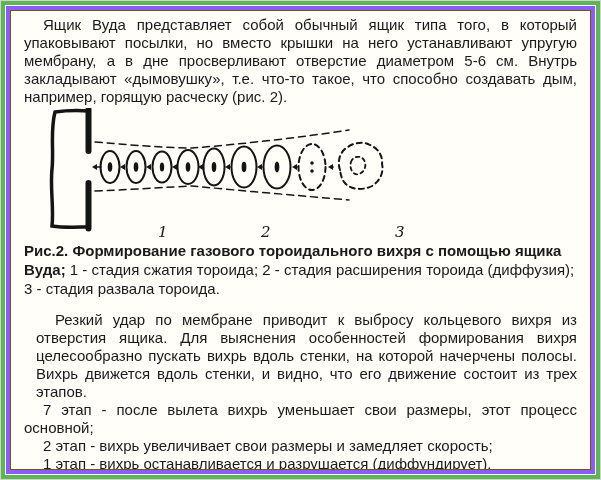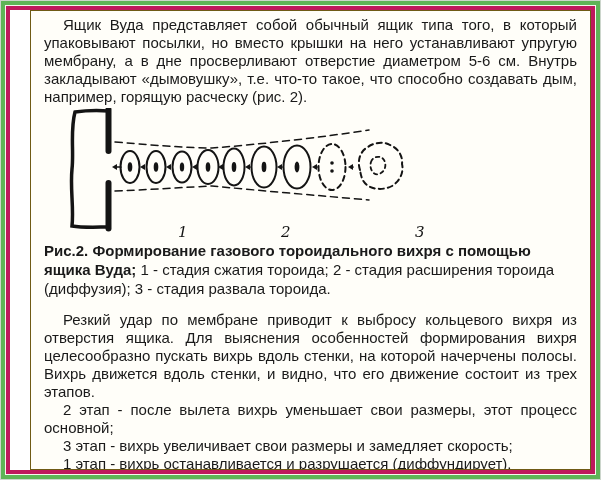--- a/index.html
+++ b/index.html
@@ -3,32 +3,32 @@
 <meta charset="utf-8">
 <style>
   html,body{margin:0;padding:0;background:#ffffff;}
   .page{
     width:601px;height:480px;box-sizing:border-box;
     border:1px solid #ccd6cc;
     font-family:"Liberation Sans", sans-serif;
   }
   .frame-green{width:100%;height:100%;box-sizing:border-box;border:4px solid #5eb457;}
   .frame-gap{width:100%;height:100%;box-sizing:border-box;border:1px solid #f7f7ef;}
-  .frame-gold{width:100%;height:100%;box-sizing:border-box;border:4px solid #be185d;padding-left:20px;}
+  .frame-gold{width:100%;height:100%;box-sizing:border-box;border:4px solid #8b5cf6;}
   .frame-inner{width:100%;height:100%;box-sizing:border-box;border:1px solid #6f5a15;background:#fffef9;}
   .content{
     width:100%;height:100%;box-sizing:border-box;
     padding:5px 13px 6px 13px;
     color:#1a1a1a;
     font-size:15px;line-height:18px;
     overflow:hidden;
   }
   p{margin:0;}
   .body{text-align:justify;text-indent:19px;}
-  .p2{margin-top:13px;}
+  .p2{margin-top:13px;margin-left:12px;}
   .figure-svg{display:block;margin:2px 0 0 0;}
   .caption{
     text-align:left;
     line-height:19px;
     margin-top:1px;
   }
   .caption b{font-weight:bold;}
   .stage{text-align:justify;}
 </style>
 </head>
@@ -111,22 +111,22 @@
           <text x="154" y="237">1</text>
           <text x="257" y="237">2</text>
           <text x="391" y="237">3</text>
         </g>
       </svg>
 
       <p class="caption"><b>Рис.2. Формирование газового тороидального вихря с помощью ящика Вуда;</b><span> 1 - стадия сжатия тороида; 2 - стадия расширения тороида (диффузия); 3 - стадия развала тороида.</span></p>
 
       <p class="body p2">Резкий удар по мембране приводит к выбросу кольцевого вихря из отверстия ящика. Для выяснения особенностей формирования вихря целесообразно пускать вихрь вдоль стенки, на которой начерчены полосы. Вихрь движется вдоль стенки, и видно, что его движение состоит из трех этапов.</p>
 
-      <p class="body stage">2 этап - после вылета вихрь уменьшает свои размеры, этот процесс основной;</p>
-      <p class="body stage">3 этап - вихрь увеличивает свои размеры и замедляет скорость;</p>
+      <p class="body stage">7 этап - после вылета вихрь уменьшает свои размеры, этот процесс основной;</p>
+      <p class="body stage">2 этап - вихрь увеличивает свои размеры и замедляет скорость;</p>
       <p class="body stage">1 этап - вихрь останавливается и разрушается (диффундирует).</p>
 
      </div>
     </div>
    </div>
   </div>
  </div>
 </div>
 
 </body></html>

